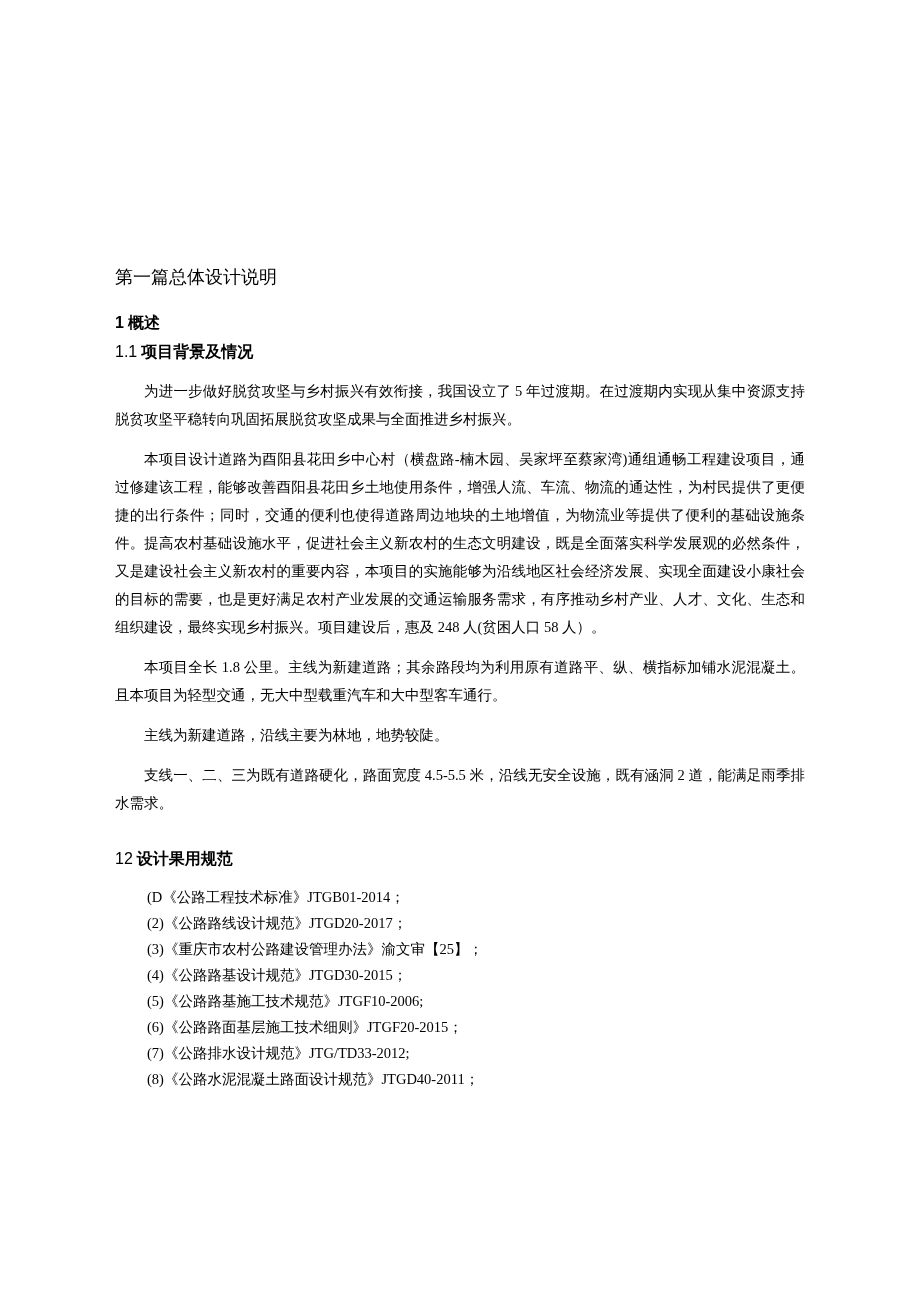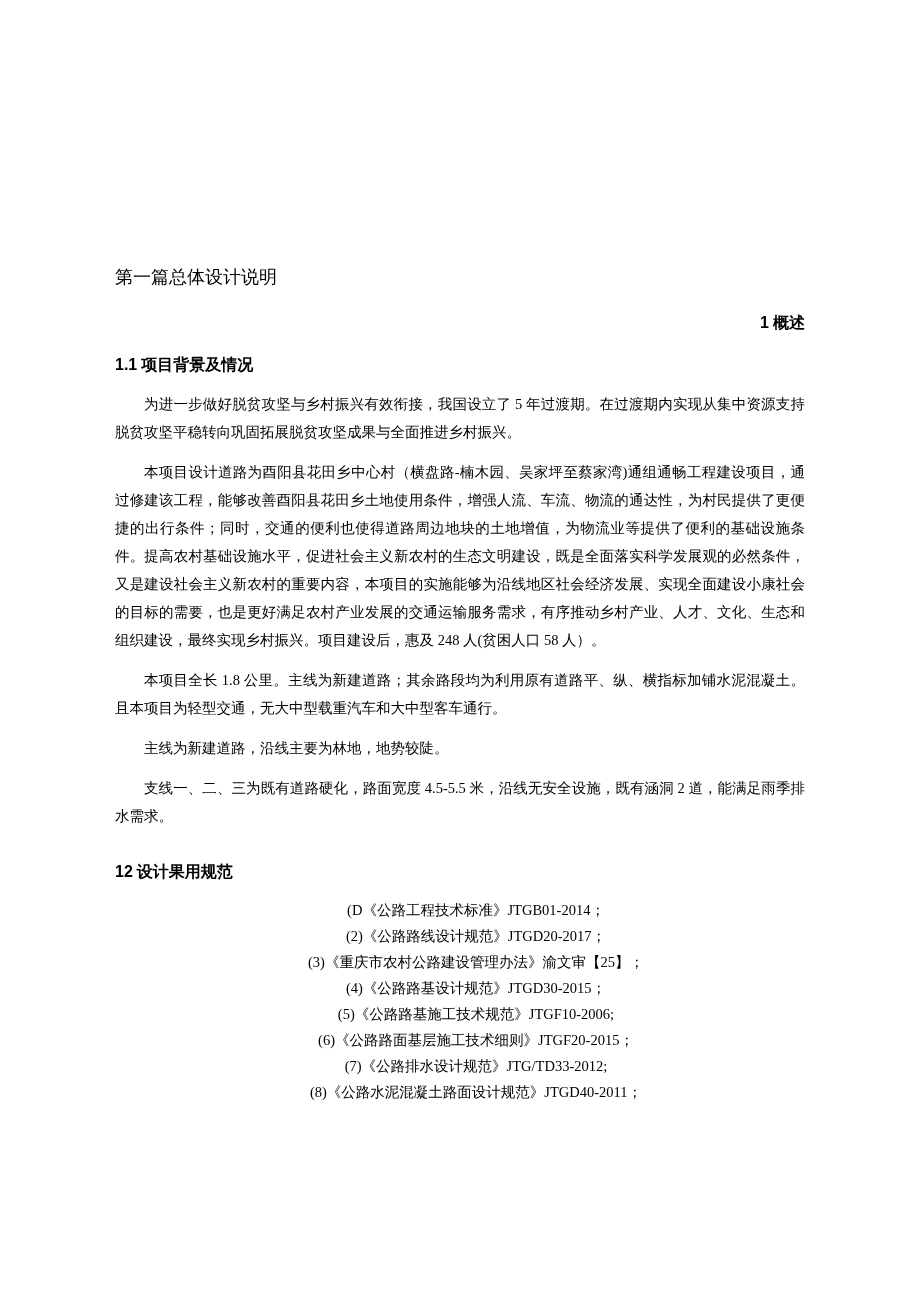--- a/index.html
+++ b/index.html
@@ -13,54 +13,52 @@
     }
     .title {
       text-align: left;
       font-size: 18px;
       margin-bottom: 24px;
       font-weight: normal;
     }
     .h1 {
       font-size: 16px;
       font-weight: bold;
-      margin-bottom: 21px;
+      margin-bottom: 8px;
       font-family: "SimHei", "黑体", sans-serif;
-      text-align: right;
     }
     .h1 .num {
       font-family: Arial, sans-serif;
       font-weight: bold;
       margin-right: 4px;
     }
     .h2 {
       font-size: 16px;
       font-weight: bold;
       margin-bottom: 14px;
       font-family: "SimHei", "黑体", sans-serif;
     }
     .h2 .num {
       font-family: Arial, sans-serif;
-      font-weight: bold;
+      font-weight: normal;
       margin-right: 4px;
     }
     .para {
       font-size: 14.5px;
       line-height: 28px;
       text-indent: 2em;
       text-align: justify;
       margin-bottom: 0;
     }
     .para-block {
       margin-bottom: 12px;
       font-family: Liberation Serif, serif;
     }
     .spec-list {
       margin-left: 2em;
-      text-align: center;
     }
     .spec-item {
       font-size: 14.5px;
       line-height: 26px;
       margin-bottom: 0;
     }
     .section-gap {
       margin-top: 32px;
     }
   </style>

